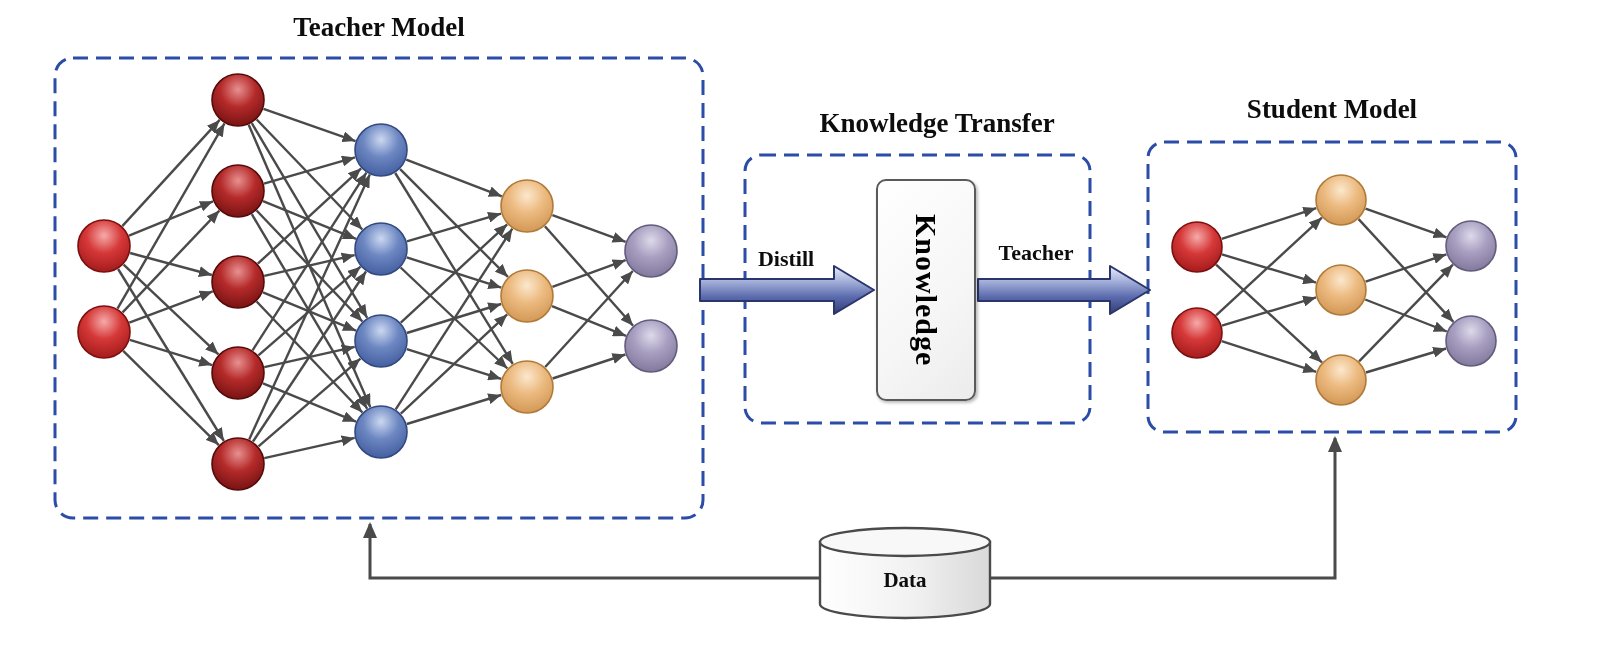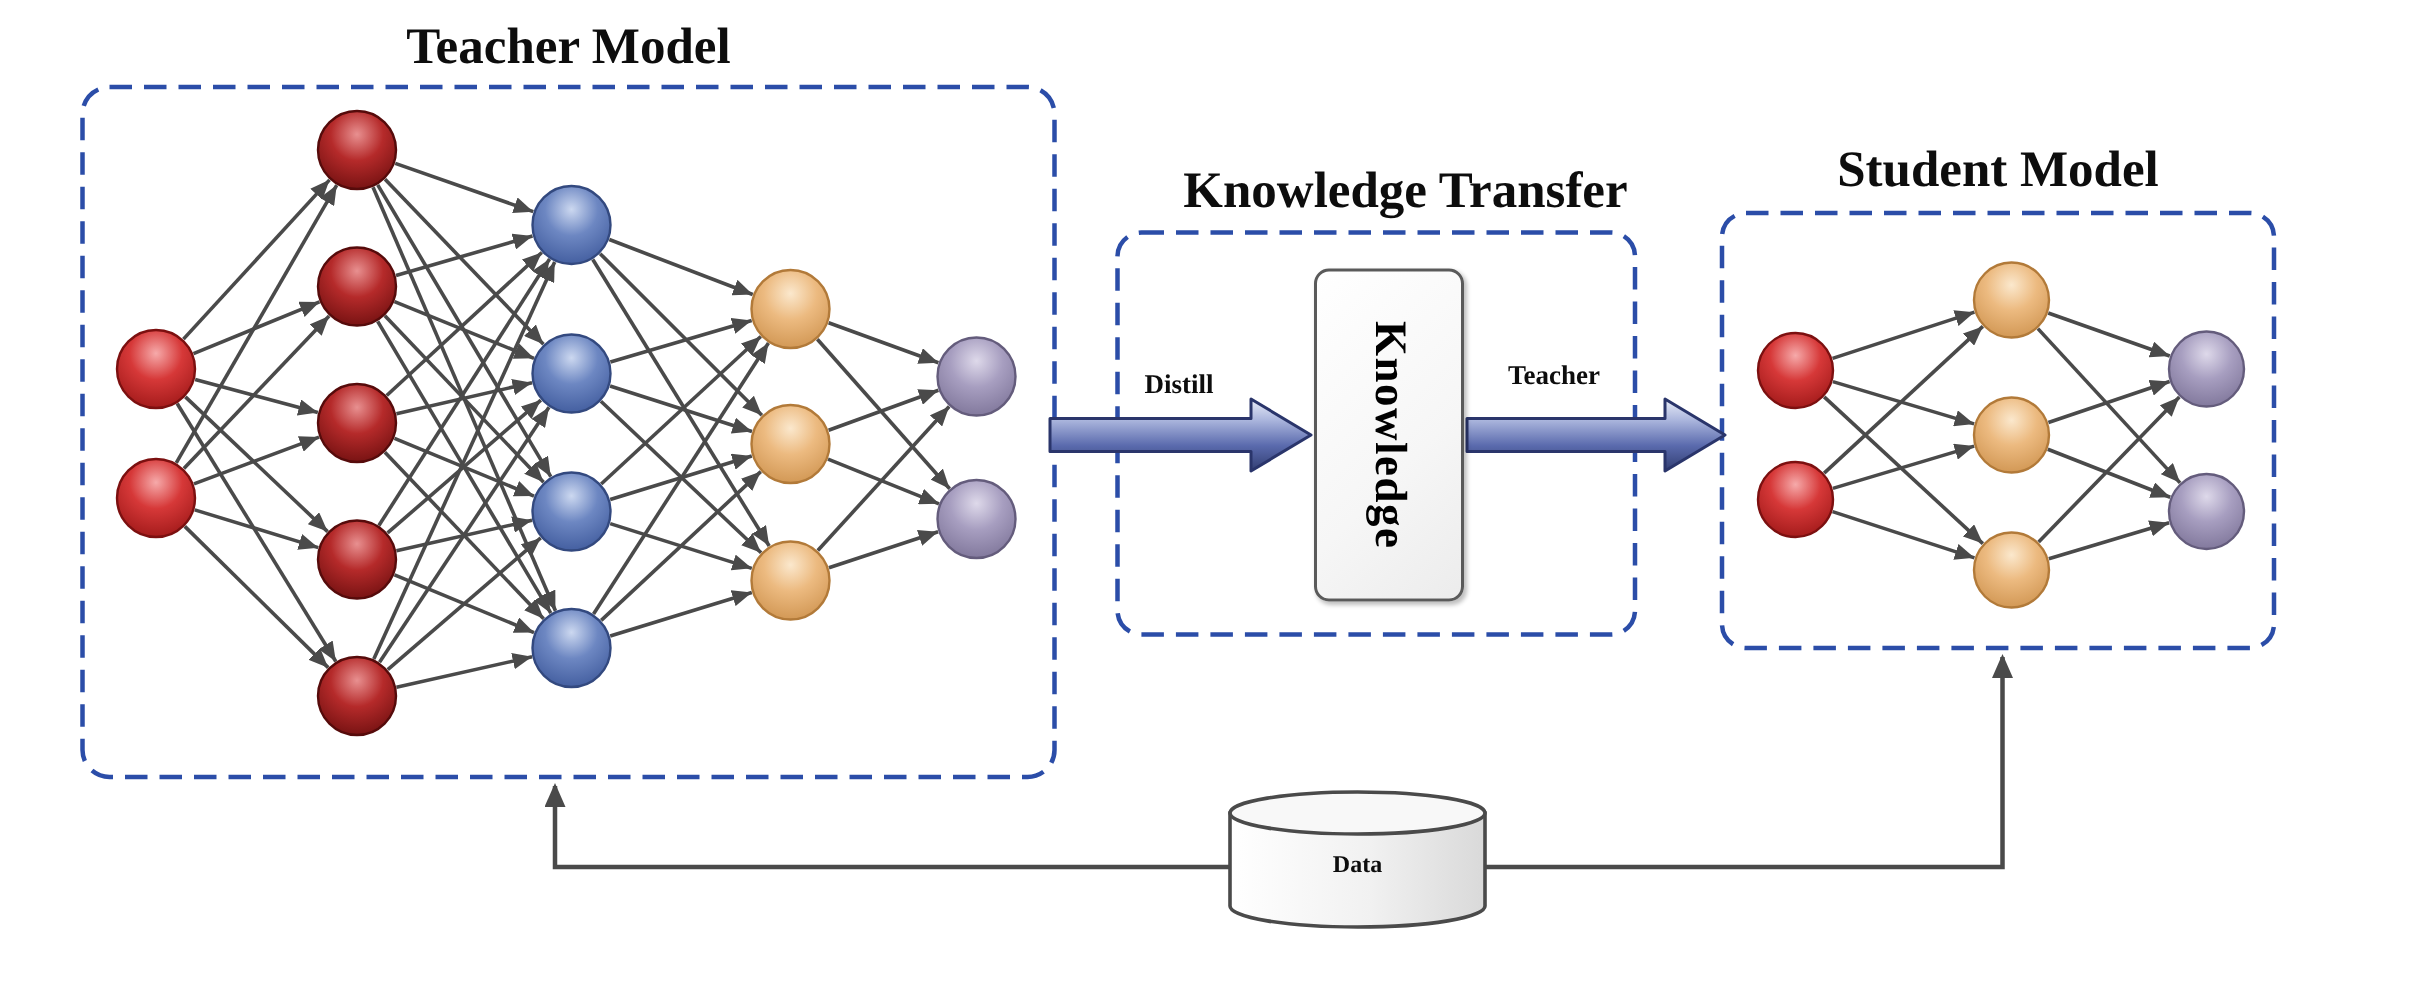--- a/index.html
+++ b/index.html
@@ -1,23 +1,23 @@
 <!DOCTYPE html>
 <html><head>
 <meta charset="utf-8">
 <style>
   * { margin:0; padding:0; box-sizing:border-box; }
   html,body { background:#ffffff; }
   body { font-family:"Liberation Serif","DejaVu Serif",serif; }
   .canvas { position:relative; width:1612px; height:668px; background:#ffffff; overflow:hidden; }
   .canvas > svg { position:absolute; left:0; top:0; }
   .label { position:absolute; text-align:center; font-weight:bold; color:#0d0d0d; line-height:1.15; }
-  .model-title { font-size:34px; }
-  .arrow-label { font-size:18px; }
-  .data-label  { font-size:16px; }
+  .model-title { font-size:27px; }
+  .arrow-label { font-size:22px; }
+  .data-label  { font-size:21px; }
   .knowledge-box {
     position:absolute; left:876px; top:179px; width:100px; height:222px;
     background:linear-gradient(135deg,#ffffff 0%,#f6f6f6 60%,#ececec 100%);
     border:2.5px solid #5a5a5a; border-radius:10px;
     box-shadow:1.5px 2px 3px rgba(0,0,0,0.25);
     display:flex; align-items:center; justify-content:center;
   }
   .knowledge-label {
     writing-mode:vertical-rl; text-orientation:mixed;
     font-weight:bold; font-size:30px; color:#000; letter-spacing:1px;

